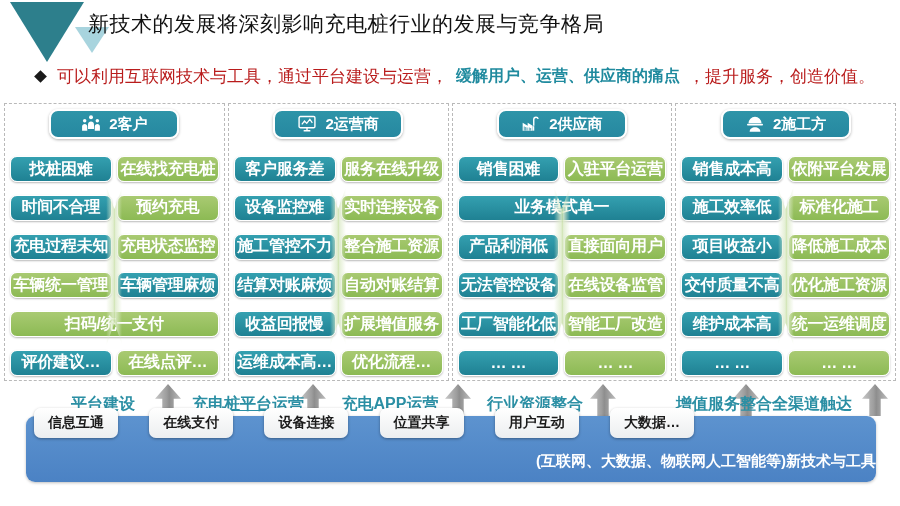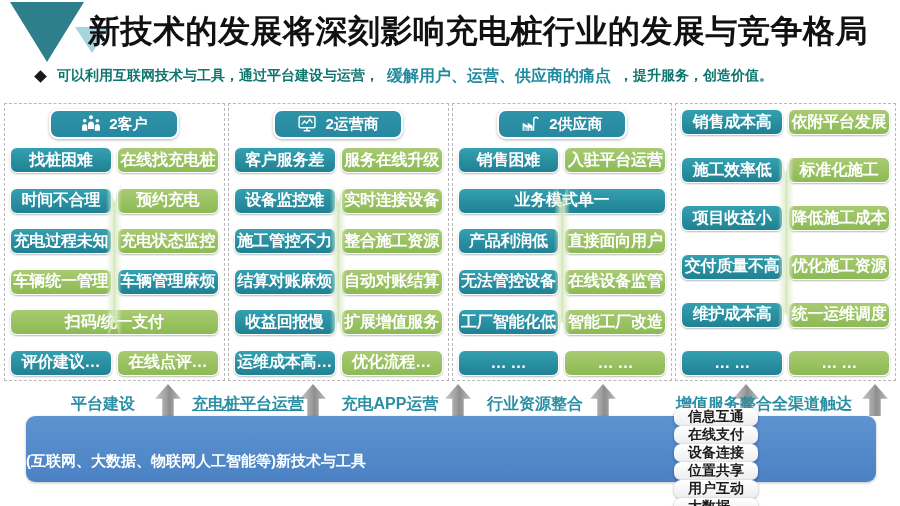--- a/index.html
+++ b/index.html
@@ -18,32 +18,32 @@
     border-left:37px solid transparent;border-right:37px solid transparent;
     border-top:60px solid #2d7f8c;
   }
   .logo-tri-small{
     position:absolute;left:75px;top:27px;width:0;height:0;
     border-left:17px solid transparent;border-right:17px solid transparent;
     border-top:26px solid #a8d4de;
   }
   .page-title{
     position:absolute;left:88px;top:10px;width:800px;
-    font-size:32px;font-weight:bold;color:#111;letter-spacing:.5px;
+    font-size:21px;font-weight:normal;color:#111;letter-spacing:.5px;
     white-space:nowrap;
   }
   .sub-row{
     position:absolute;left:36px;top:64px;width:860px;height:24px;
     display:flex;align-items:center;gap:8px;white-space:nowrap;
   }
   .diamond{
     width:9px;height:9px;background:#1a1a1a;transform:rotate(45deg);
     flex:0 0 auto;margin-right:4px;
   }
-  .sub-text{font-size:14px;color:#0f766e;font-weight:700;}
+  .sub-text{font-size:17px;color:#b91c1c;font-weight:400;}
   .sub-hl{color:#1f8a9e;font-weight:bold;}
 
   
   .cols{
     position:absolute;left:4px;top:103px;width:892px;height:278px;
     display:flex;gap:3px;
   }
   .col{
     position:relative;flex:1 1 0;
     border:1px dashed #b9b9b9;
@@ -53,21 +53,21 @@
     display:flex;flex-direction:column;
   }
   .col-head{
     align-self:center;
     background:linear-gradient(180deg,#2e94a8 0%,#2688a0 100%);
     border:2px solid #ffffff;
     border-radius:9px;
     box-shadow:0 1px 3px rgba(0,0,0,.30);
     height:30px;min-width:130px;
     display:flex;align-items:center;justify-content:center;gap:8px;
-    padding:0 14px;box-sizing:border-box;margin-bottom:8px;
+    padding:0 14px;box-sizing:border-box;margin-bottom:17px;
   }
   .col-head .ico{width:20px;height:20px;flex:0 0 auto;display:block;}
   .col-head .ttl{color:#fff;font-size:15px;font-weight:bold;white-space:nowrap;}
 
   .rows{flex:1;display:flex;flex-direction:column;justify-content:space-between;position:relative;}
   .row{display:flex;gap:5px;height:26px;}
   .chip{
     flex:1 1 0;border-radius:7px;border:1.5px solid #fff;
     display:flex;align-items:center;justify-content:center;
     color:#ffffff;font-size:16px;font-weight:bold;white-space:nowrap;
@@ -99,32 +99,32 @@
     transform:translateX(-50%);
   }
 
   
   .bluebar{
     position:absolute;left:26px;top:416px;width:850px;height:66px;
     background:linear-gradient(180deg,#5d93cf 0%,#4b82c4 100%);
     border-radius:9px;box-shadow:0 1px 3px rgba(0,0,0,.25);
   }
   .tagrow{
-    position:absolute;left:8px;top:-8px;width:724px;height:32px;
-    display:flex;justify-content:space-between;align-items:flex-end;flex-direction:column;
+    position:absolute;left:8px;top:-8px;width:660px;height:32px;
+    display:flex;justify-content:space-between;align-items:flex-start;
   }
   .tag{
     background:linear-gradient(180deg,#ffffff 0%,#eceef0 100%);
     border-radius:7px;box-shadow:0 1px 3px rgba(0,0,0,.35);
     height:30px;padding:0 14px;box-sizing:border-box;
     display:flex;align-items:center;justify-content:center;
     font-size:14px;font-weight:bold;color:#1b1b1b;white-space:nowrap;
   }
   .bluebar-text{
-    position:absolute;left:0;top:36px;width:850px;text-align:left;
+    position:absolute;left:0;top:36px;width:850px;text-align:right;
     font-size:15px;font-weight:bold;color:#ffffff;white-space:nowrap;
   }
 </style>
 </head>
 <body>
 
 <div class="header">
   <div class="logo-tri-big"></div>
   <div class="logo-tri-small"></div>
   <div class="page-title">新技术的发展将深刻影响充电桩行业的发展与竞争格局</div>
@@ -252,20 +252,30 @@
           <div class="chip gain">智能工厂改造</div>
         </div>
         <div class="row">
           <div class="chip pain">… …</div>
           <div class="chip gain">… …</div>
         </div>
         <div class="chevron"></div>
       </div>
     </div>
     <div class="col">
+      <div class="col-head">
+        <span style="display: flex;">
+          <svg class="ico" viewBox="0 0 24 24" fill="#ffffff">
+            <path d="M4.2 11.2a7.8 7.8 0 0 1 15.6 0z"></path>
+            <rect x="2.4" y="11.8" width="19.2" height="2.1" rx="1"></rect>
+            <path d="M5.6 21.2c0-3.2 2.9-5.3 6.4-5.3s6.4 2.1 6.4 5.3z"></path>
+          </svg>
+        </span>
+        <span class="ttl">2施工方</span>
+      </div>
       <div class="rows">
         <div class="row">
           <div class="chip pain">销售成本高</div>
           <div class="chip gain">依附平台发展</div>
         </div>
         <div class="row">
           <div class="chip pain">施工效率低</div>
           <div class="chip gain">标准化施工</div>
         </div>
         <div class="row">

